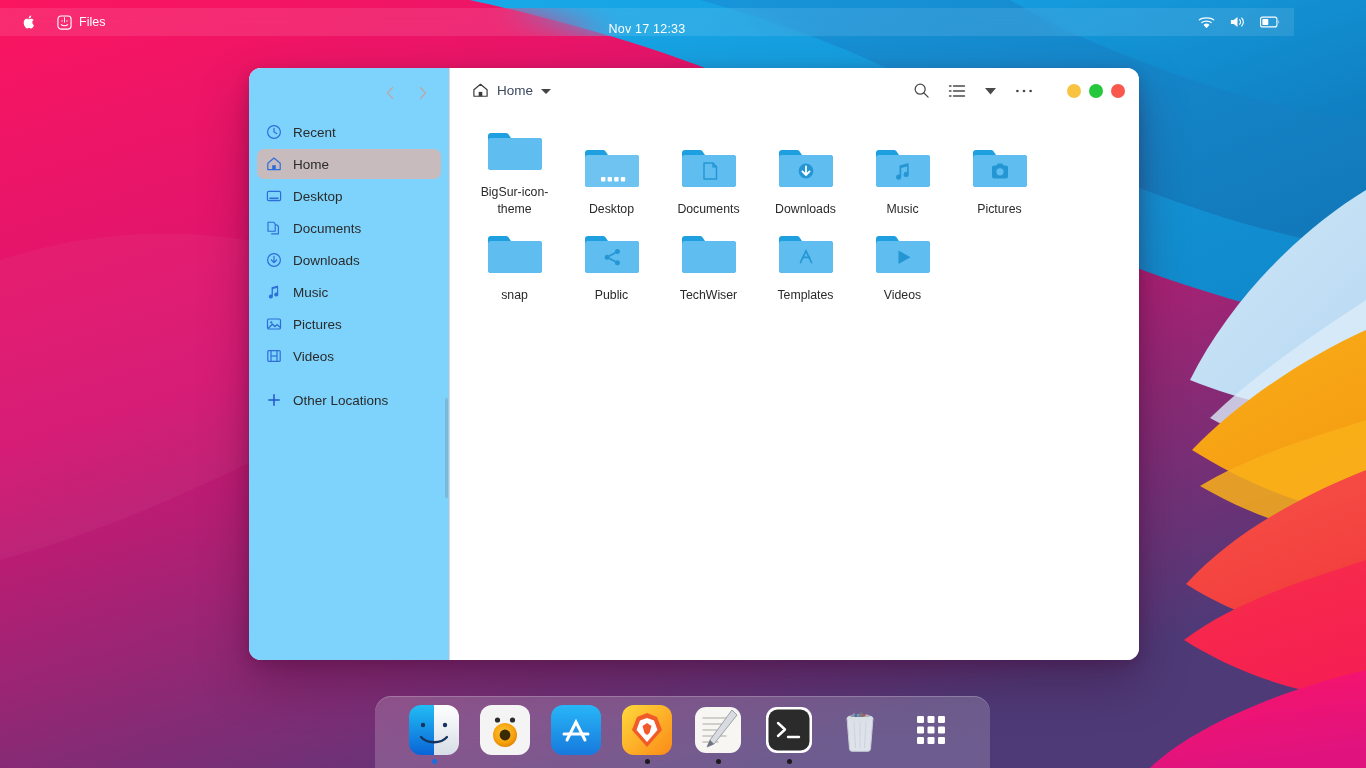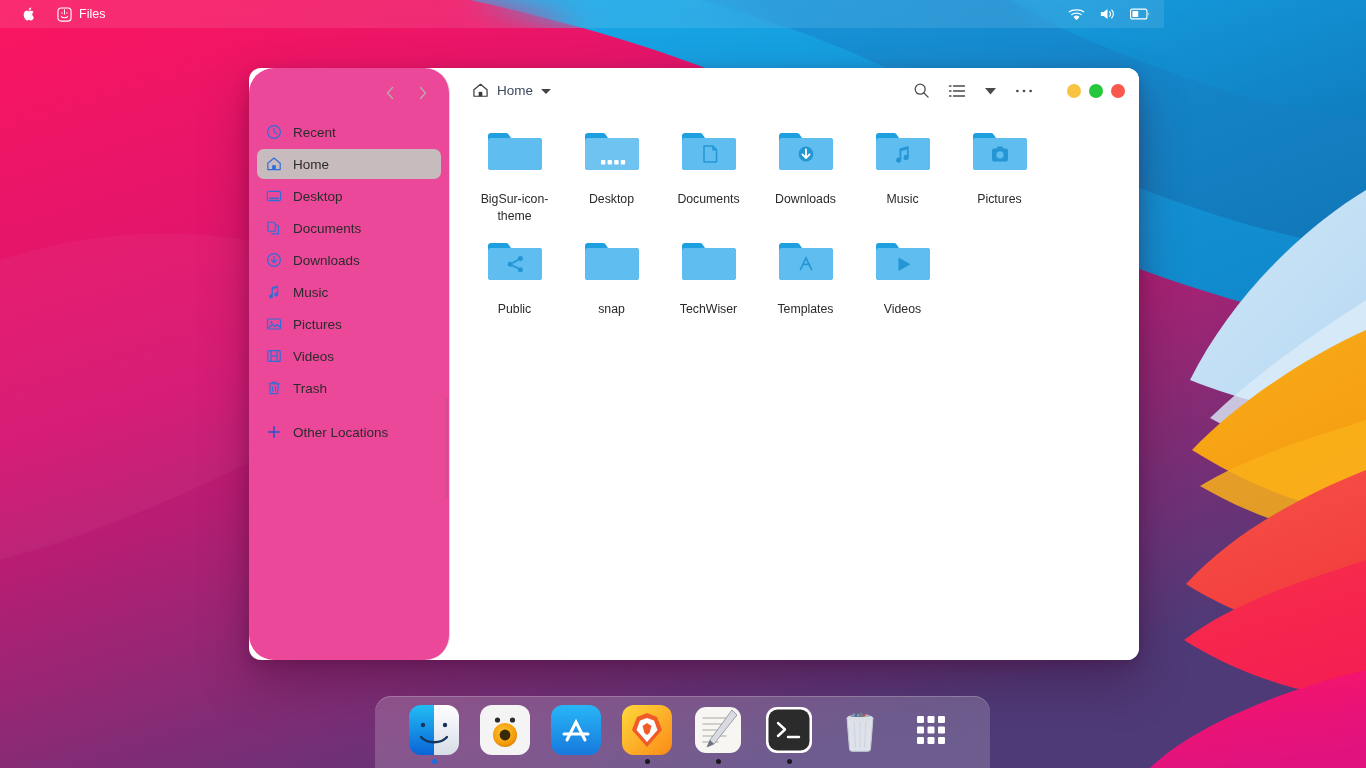--- a/index.html
+++ b/index.html
@@ -9,21 +9,21 @@
     background:#111;
     position:relative;
   }
 
   
   #wallpaper { position:absolute; inset:0; overflow:hidden; }
   #wallpaper svg { display:block; width:1366px; height:768px; }
 
   
   #topbar {
-    position:absolute; top:0; left:0; width:1164px; height:28px;
+    position:absolute; top:8px; left:0; width:1294px; height:28px;
     display:flex; align-items:flex-end;
     color:#fff; font-size:12.5px;
     z-index:40;
     background:rgba(255,255,255,0.10);
     backdrop-filter:blur(14px);
   }
   #topbar .left { display:flex; align-items:center; gap:0px; padding-left:10px; }
   #topbar .tb-item { display:flex; align-items:center; gap:7px; padding:0 11px; height:28px; }
   #topbar .tb-item.apple { padding:0 11px; }
   #topbar .center {
@@ -38,24 +38,23 @@
 
   
   #fm-window {
     position:absolute; left:249px; top:68px; width:890px; height:592px;
     border-radius:12px; overflow:hidden;
     box-shadow:0 22px 48px rgba(60,0,40,0.34), 0 4px 14px rgba(60,0,40,0.22);
     display:flex; z-index:20;
     background:#ffffff;
   }
   #fm-sidebar {
-    width:201px; background:#ec4899; flex:none;
+    width:201px; background:#7dd3fc; flex:none;
     display:flex; flex-direction:column; position:relative;
     border-right:1px solid #e2d6d9;
-    border-radius:25px;
   }
   #fm-nav {
     height:45px; display:flex; align-items:center; justify-content:flex-end;
     gap:2px; padding-right:12px; padding-top:4px;
   }
   .navbtn {
     width:30px; height:30px; display:flex; align-items:center; justify-content:center;
     color:#b9a9ad; border-radius:6px;
   }
   #fm-places { padding:4px 8px 0 8px; }
@@ -86,22 +85,23 @@
   #wincontrols { display:flex; align-items:center; gap:8px; margin-left:16px; }
   .wc { width:14px; height:14px; border-radius:50%; }
   .wc.min { background:#f7c341; }
   .wc.max { background:#25c73c; }
   .wc.close { background:#f9584d; }
 
   #fm-files { flex:1; padding:8px 16px 0 16px; overflow:hidden; }
   #grid { display:flex; flex-wrap:wrap; align-content:flex-start; }
   .file-item {
     width:97px; padding:4px 2px 6px 2px; margin-bottom:0px;
-    display:flex; flex-direction:column; align-items:center; gap:14px;
+    display:flex; flex-direction:column; align-items:center; gap:7px;
     border-radius:7px;
+    justify-content:flex-end;
   }
   .file-item .fico { width:64px; height:52px; display:flex; align-items:center; justify-content:center; }
   .file-item.selected .fico svg .f-front { fill:#6ec3f0; }
   .file-name {
     font-size:12.3px; color:#2a2a2a; text-align:center; line-height:1.38;
     max-width:93px; word-break:break-word; hyphens:auto;
   }
 
   
   #dock {
@@ -207,20 +207,21 @@
           <line x1="8" y1="2.5" x2="8" y2="8" stroke="#fff" stroke-width="1"></line>
           <circle cx="5.4" cy="6.3" r="0.75" fill="#fff"></circle>
           <circle cx="10.6" cy="6.3" r="0.75" fill="#fff"></circle>
           <path d="M4.6 10.2 C6 12 10 12 11.4 10.2" fill="none" stroke="#fff" stroke-width="1.1" stroke-linecap="round"></path>
         </svg>
       </span>
       <span>Files</span>
     </div>
   </div>
 
+  <div class="center">Nov 17  12:33</div>
 
   <div class="right">
     <span class="tb-ico">
       <svg width="17" height="13" viewBox="0 0 18 14" fill="none" stroke="#fff" stroke-width="1.3" stroke-linecap="round" stroke-linejoin="round">
         <path d="M1.2 4.2 C4.4 1.3 13.6 1.3 16.8 4.2"></path>
         <path d="M4 7 C6.3 5 11.7 5 14 7"></path>
         <path d="M6.6 9.6 L9 12.2 L11.4 9.6 C10 8.5 8 8.5 6.6 9.6 Z" fill="#fff"></path>
       </svg>
     </span>
     <span class="tb-ico">
@@ -334,32 +335,20 @@
           <svg width="16" height="16" viewBox="0 0 16 16" fill="none" stroke="currentColor" stroke-width="1.2">
             <rect x="1.8" y="2.6" width="12.4" height="10.8" rx="1"></rect>
             <line x1="5" y1="2.6" x2="5" y2="13.4"></line>
             <line x1="11" y1="2.6" x2="11" y2="13.4"></line>
             <line x1="5" y1="8" x2="11" y2="8"></line>
           </svg>
         </span>
         <span>Videos</span>
       </div>
 
-      <div class="place">
-        <span class="pico">
-          <svg width="16" height="16" viewBox="0 0 16 16" fill="none" stroke="currentColor" stroke-width="1.2" stroke-linejoin="round">
-            <path d="M2.4 3.8 H13.6"></path>
-            <path d="M6 3.8 V2.3 H10 V3.8"></path>
-            <path d="M3.6 3.8 L4.4 13.6 H11.6 L12.4 3.8"></path>
-            <line x1="6.4" y1="6.2" x2="6.6" y2="11.4"></line>
-            <line x1="9.6" y1="6.2" x2="9.4" y2="11.4"></line>
-          </svg>
-        </span>
-        <span>Trash</span>
-      </div>
 
       <div class="place-gap"></div>
 
       <div class="place">
         <span class="pico plus">
           <svg width="16" height="16" viewBox="0 0 16 16" fill="none" stroke="currentColor" stroke-width="1.5" stroke-linecap="round">
             <line x1="8" y1="2.8" x2="8" y2="13.2"></line>
               <line x1="2.8" y1="8" x2="13.2" y2="8"></line>
           </svg>
         </span>
@@ -493,40 +482,40 @@
             </svg>
           </span>
           <span class="file-name">Pictures</span>
         </div>
 
         <div class="file-item">
           <span class="fico">
             <svg width="58" height="48" viewBox="0 0 58 48">
               <path d="M2 9 a3 3 0 0 1 3-3 H20 a3 3 0 0 1 2.3 1.1 L25 11 H53 a3 3 0 0 1 3 3 V40 a3 3 0 0 1 -3 3 H5 a3 3 0 0 1 -3 -3 Z" fill="#1ea0e0"></path>
               <path class="f-front" d="M2 14 a3 3 0 0 1 3-3 H53 a3 3 0 0 1 3 3 V40 a3 3 0 0 1 -3 3 H5 a3 3 0 0 1 -3 -3 Z" fill="#5fbdf0"></path>
+            </svg>
+          </span>
+          <span class="file-name">snap</span>
+        </div>
+
+        <div class="file-item">
+          <span class="fico">
+            <svg width="58" height="48" viewBox="0 0 58 48">
+              <path d="M2 9 a3 3 0 0 1 3-3 H20 a3 3 0 0 1 2.3 1.1 L25 11 H53 a3 3 0 0 1 3 3 V40 a3 3 0 0 1 -3 3 H5 a3 3 0 0 1 -3 -3 Z" fill="#1ea0e0"></path>
+              <path class="f-front" d="M2 14 a3 3 0 0 1 3-3 H53 a3 3 0 0 1 3 3 V40 a3 3 0 0 1 -3 3 H5 a3 3 0 0 1 -3 -3 Z" fill="#5fbdf0"></path>
               <g stroke="#2596d4" stroke-width="1.7" fill="#2596d4">
                 <circle cx="34.4" cy="21.6" r="2.5" stroke="none"></circle>
                 <circle cx="24.2" cy="27.2" r="2.5" stroke="none"></circle>
                 <circle cx="34.4" cy="32.8" r="2.5" stroke="none"></circle>
                 <line x1="26.4" y1="26" x2="32.3" y2="22.8"></line>
                 <line x1="26.4" y1="28.4" x2="32.3" y2="31.6"></line>
               </g>
             </svg>
           </span>
           <span class="file-name">Public</span>
-        </div>
-
-        <div class="file-item">
-          <span class="fico">
-            <svg width="58" height="48" viewBox="0 0 58 48">
-              <path d="M2 9 a3 3 0 0 1 3-3 H20 a3 3 0 0 1 2.3 1.1 L25 11 H53 a3 3 0 0 1 3 3 V40 a3 3 0 0 1 -3 3 H5 a3 3 0 0 1 -3 -3 Z" fill="#1ea0e0"></path>
-              <path class="f-front" d="M2 14 a3 3 0 0 1 3-3 H53 a3 3 0 0 1 3 3 V40 a3 3 0 0 1 -3 3 H5 a3 3 0 0 1 -3 -3 Z" fill="#5fbdf0"></path>
-            </svg>
-          </span>
-          <span class="file-name">snap</span>
         </div>
 
         <div class="file-item">
           <span class="fico">
             <svg width="58" height="48" viewBox="0 0 58 48">
               <path d="M2 9 a3 3 0 0 1 3-3 H20 a3 3 0 0 1 2.3 1.1 L25 11 H53 a3 3 0 0 1 3 3 V40 a3 3 0 0 1 -3 3 H5 a3 3 0 0 1 -3 -3 Z" fill="#1ea0e0"></path>
               <path class="f-front" d="M2 14 a3 3 0 0 1 3-3 H53 a3 3 0 0 1 3 3 V40 a3 3 0 0 1 -3 3 H5 a3 3 0 0 1 -3 -3 Z" fill="#5fbdf0"></path>
             </svg>
           </span>
           <span class="file-name">TechWiser</span>

